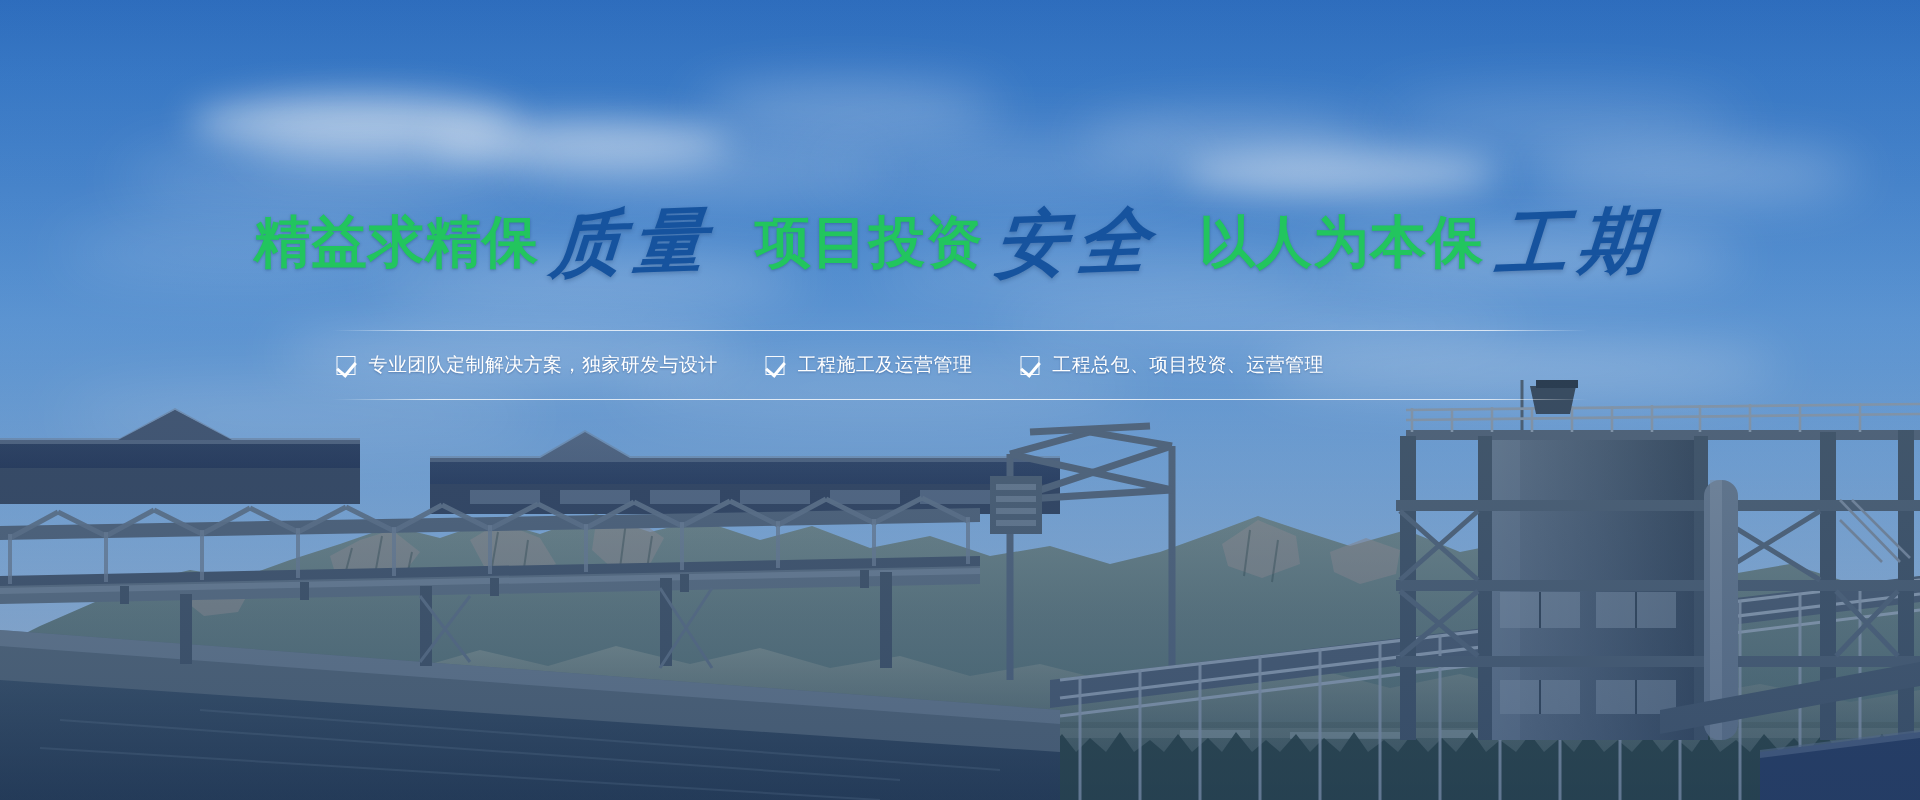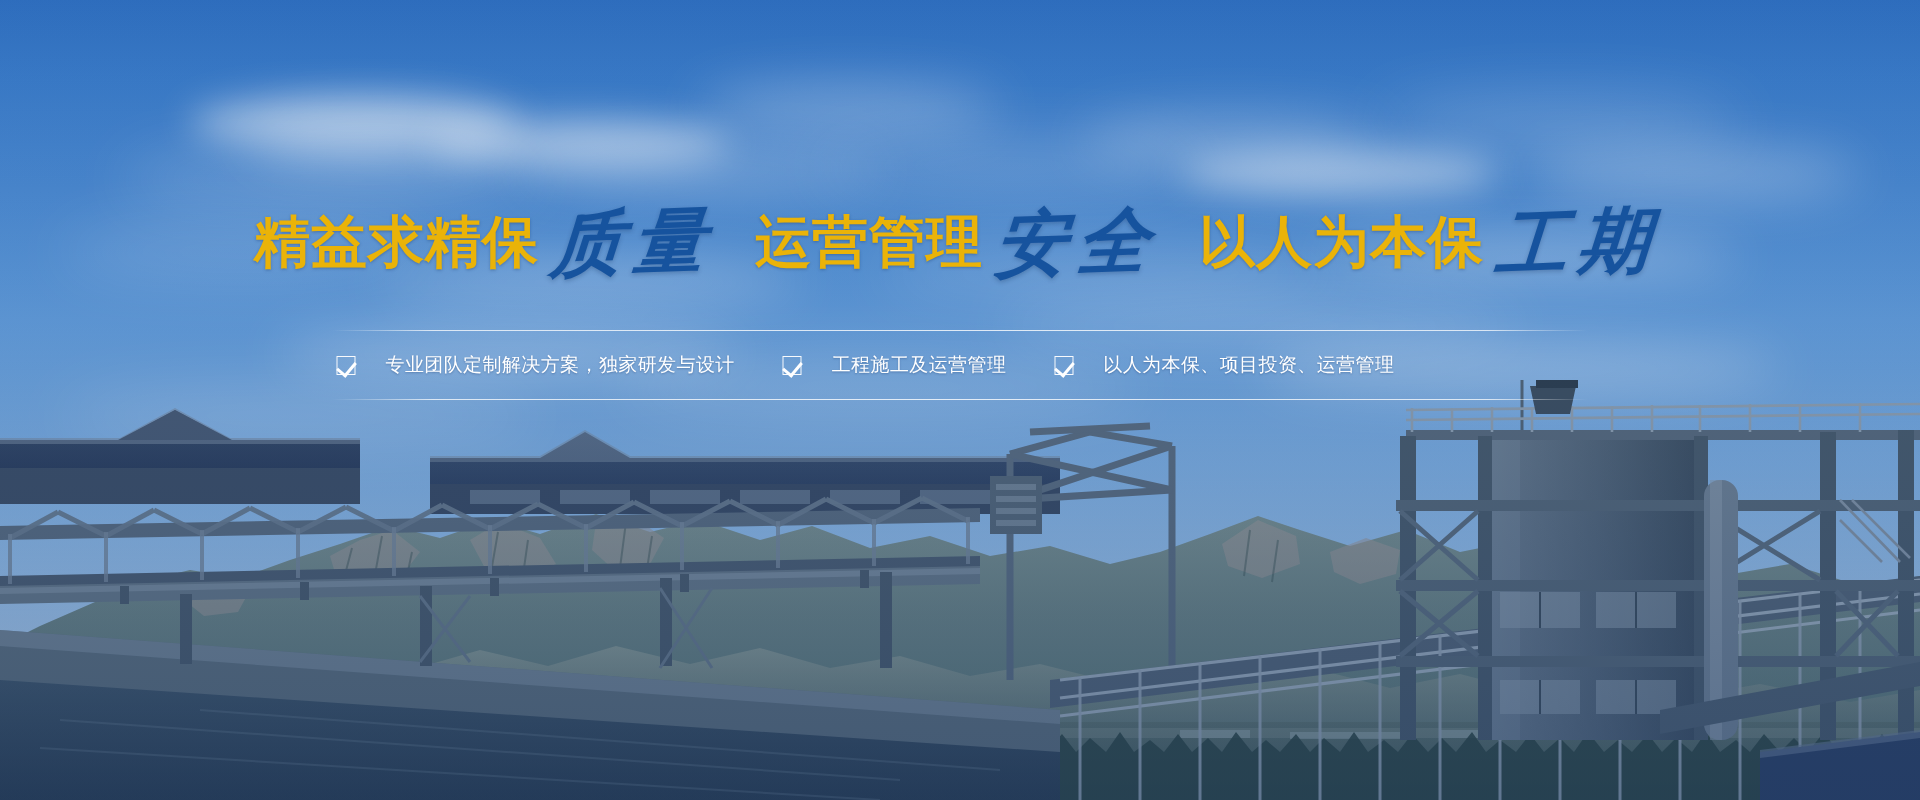--- a/index.html
+++ b/index.html
@@ -71,21 +71,21 @@
     align-items:center;
     justify-content:center;
     gap:0px;
     white-space:nowrap;
     z-index:6;
   }
   .hl-group { display:flex; align-items:center; }
   .hl-plain {
     font-size:56px;
     font-weight:bold;
-    color:#eab308;
+    color:#22c55e;
     letter-spacing:1px;
     line-height:1;
     text-shadow:0 1px 3px rgba(20,50,100,0.35);
   }
   .hl-script {
     font-family:"DejaVu Serif", serif;
     font-size:72px;
     font-weight:bold;
     font-style:italic;
     color:#16539e;
@@ -120,21 +120,21 @@
     display:flex;
     align-items:center;
     justify-content:flex-start;
     height:68px;
     padding-left:4px;
     gap:48px;
   }
   .feature-item {
     display:flex;
     align-items:center;
-    gap:30px;
+    gap:13px;
     white-space:nowrap;
   }
   .check-box {
     width:19px; height:19px;
     border:1.6px solid rgba(255,255,255,0.95);
     position:relative;
     flex:0 0 auto;
     display:block;
   }
   .check-box::after {
@@ -472,21 +472,21 @@
 
   <div class="tint"></div>
 
   <div class="headline">
     <div class="hl-group">
       <span class="hl-plain">精益求精保</span>
       <span class="hl-script">质量</span>
     </div>
     <span class="hl-gap"></span>
     <div class="hl-group">
-      <span class="hl-plain">运营管理</span>
+      <span class="hl-plain">项目投资</span>
       <span class="hl-script">安全</span>
     </div>
     <span class="hl-gap"></span>
     <div class="hl-group">
       <span class="hl-plain">以人为本保</span>
       <span class="hl-script">工期</span>
     </div>
   </div>
 
   <div class="features">
@@ -498,20 +498,20 @@
         <span class="feature-text">专业团队定制解决方案，独家研发与设计</span>
       </div>
 
       <div class="feature-item">
         <span class="check-box"></span>
         <span class="feature-text">工程施工及运营管理</span>
       </div>
 
       <div class="feature-item">
         <span class="check-box"></span>
-        <span class="feature-text">以人为本保、项目投资、运营管理</span>
+        <span class="feature-text">工程总包、项目投资、运营管理</span>
       </div>
 
     </div>
     <div class="rule"></div>
   </div>
 
 </div>
 
 </body></html>

